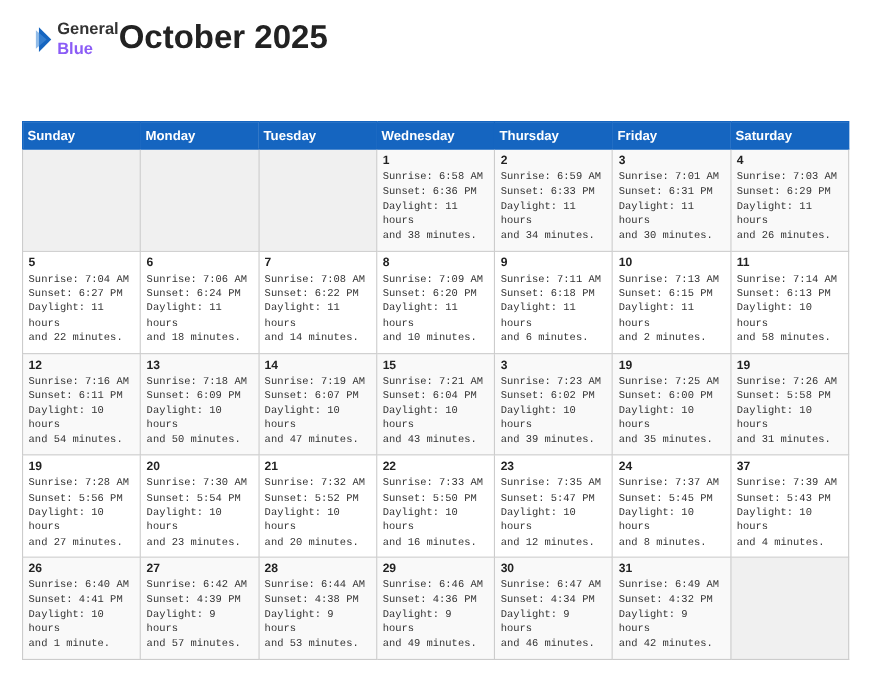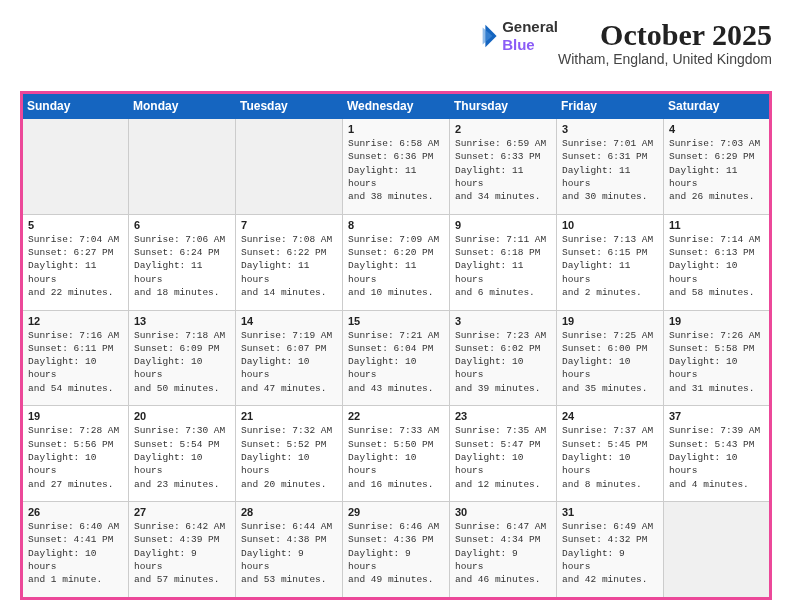--- a/index.html
+++ b/index.html
@@ -12,23 +12,23 @@
     }
     .page {
       width: 792px;
       height: 612px;
       padding: 18px 20px 12px 20px;
       display: flex;
       flex-direction: column;
     }
     .header {
       display: flex;
-      justify-content: flex-end;
+      justify-content: flex-start;
       align-items: flex-start;
-      margin-bottom: 24px;
+      margin-bottom: 12px;
     }
     .logo {
       display: flex;
       align-items: center;
       gap: 4px;
     }
     .logo-text {
       font-size: 15px;
       font-weight: bold;
       line-height: 1.2;
@@ -40,32 +40,32 @@
       height: 28px;
     }
     .title-block {
       text-align: right;
     }
     .month-title {
       font-size: 30px;
       font-weight: bold;
       color: #222;
       line-height: 1.1;
-      font-family: Liberation Serif, serif;
     }
     .location {
       font-size: 14px;
       color: #444;
     }
     .calendar {
       flex: 1;
-      border: 3px solid #ec4899;
+      border: 1px solid #ec4899;
       border-collapse: collapse;
       width: 100%;
       table-layout: fixed;
+      margin-top: 44px;
     }
     .calendar thead tr th {
       background-color: #1565c0;
       color: #fff;
       font-size: 12px;
       font-weight: bold;
       padding: 5px 4px;
       text-align: left;
       border: 1px solid #1565c0;
     }
@@ -111,21 +111,20 @@
         <polygon points="22,4 38,20 22,36" fill="#1565c0"></polygon>
         <polygon points="18,8 32,20 18,32" fill="#4a90d9" opacity="0.6"></polygon>
       </svg>
       <div class="logo-text">
         <span class="logo-general">General</span><br>
         <span class="logo-blue">Blue</span>
       </div>
     </div>
     <div class="title-block">
       <div class="month-title">October 2025</div>
-      <div class="location">Witham, England, United Kingdom</div>
     </div>
   </div>
 
   <table class="calendar">
     <thead>
       <tr>
         <th>Sunday</th>
         <th>Monday</th>
         <th>Tuesday</th>
         <th>Wednesday</th>

